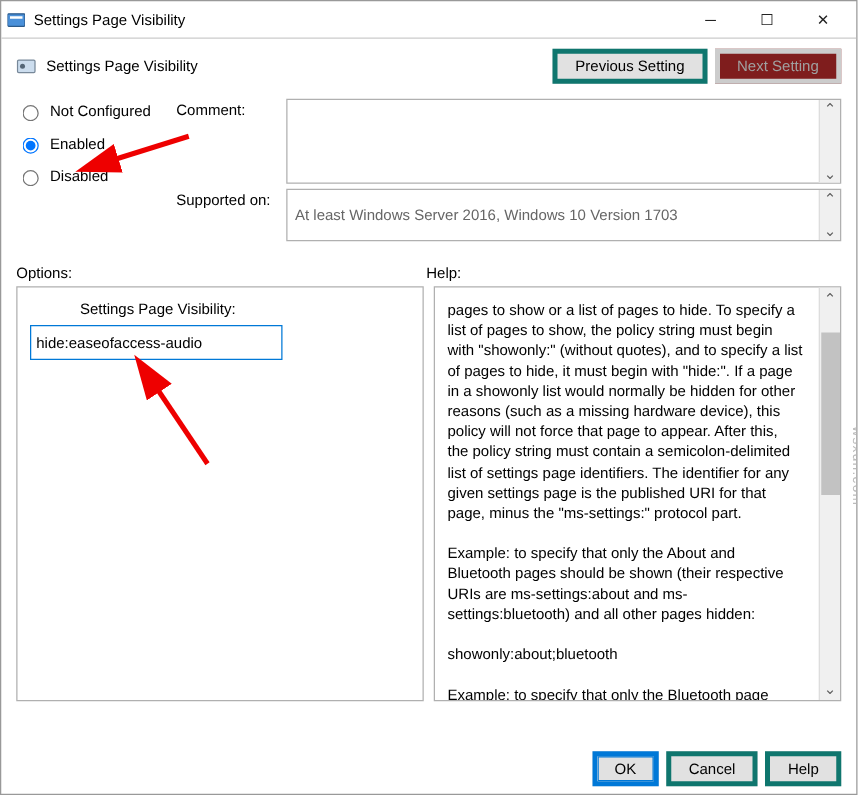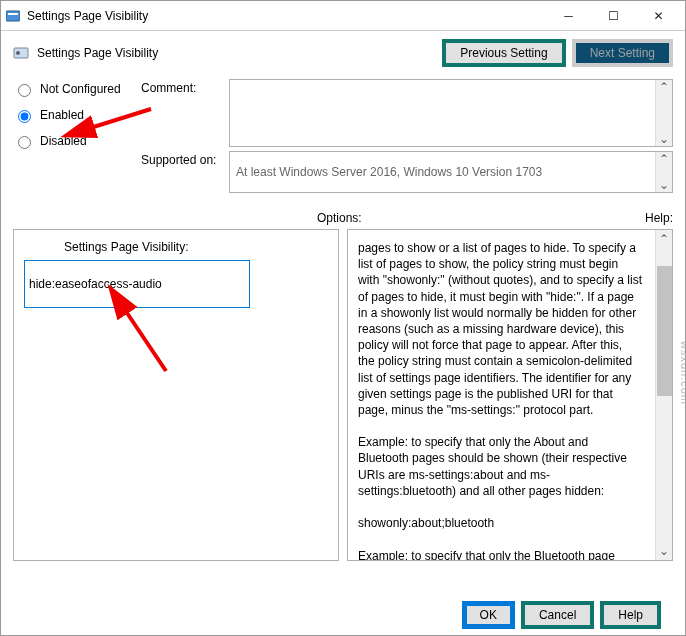--- a/index.html
+++ b/index.html
@@ -6,39 +6,39 @@
 body { margin: 0; background: #fff; width: 686px; height: 636px; border: 1px solid #999; position: relative; overflow: hidden; }
 .titlebar { height: 30px; border-bottom: 1px solid #ccc; display: flex; align-items: center; padding: 0 4px; }
 .titlebar .ico { width: 16px; height: 16px; margin-right: 6px; display: flex; align-items: center; justify-content: center; }
 .titlebar .title { flex: 1; }
 .titlebar .btns { display: flex; }
 .titlebar .btns div { width: 45px; height: 28px; display: flex; align-items: center; justify-content: center; color:#222;}
 .headerrow { padding: 8px 12px; display: flex; align-items: center; }
 .headerrow .ico { width: 16px; height: 16px; margin-right: 8px; display:flex; align-items:center; justify-content:center;}
 .headerrow .navbtns { margin-left: auto; display: flex; gap: 6px; }
 button.win { background: #e1e1e1; border: 4px solid #0f766e; padding: 3px 14px; cursor: pointer; }
-button.win:disabled { color: #a0a0a0; background:#0c4a6e; border-color:#ccc; cursor:default;}
+button.win:disabled { color: #a0a0a0; background:#7f1d1d; border-color:#ccc; cursor:default;}
 button.win.primary { border-color: #0078d7; box-shadow: inset 0 0 0 1px #0078d7; }
 .upper { padding: 4px 12px 8px; display: grid; grid-template-columns: 120px 80px 1fr; gap: 4px 8px; align-items: start; }
 .radios { grid-column: 1; grid-row: 1 / span 3; display: flex; flex-direction: column; gap: 10px; padding-top:2px;}
 .radios label { display: flex; align-items: center; gap: 6px; cursor:pointer; }
 .lbl { text-align: left; padding-top:2px;}
 .sunken { border: 1px solid #b0b0b0; background: #fff; position: relative; }
 .sunken .sbar { position: absolute; right: 0; top: 0; bottom: 0; width: 17px; background: #f0f0f0; border-left:1px solid #ddd; display:flex; flex-direction:column; justify-content:space-between; align-items:center; color:#606060;}
 .commentbox { height: 68px; }
 .supportbox { height: 42px; display:flex; align-items:center; padding-left:6px; color:#666;}
-.section-labels { display:flex; padding: 6px 12px 2px; justify-content: flex-end; }
+.section-labels { display:flex; padding: 6px 12px 2px; }
 .section-labels div:first-child { width: 328px; }
 .panels { display: flex; gap: 8px; padding: 2px 12px; }
 .panel { flex:1; border:1px solid #b0b0b0; padding:10px; height: 332px; position:relative; overflow:hidden; background:#fff;}
 .panel .sbar { position:absolute; right:0; top:0; bottom:0; width:17px; background:#f0f0f0; border-left:1px solid #ddd; display:flex; flex-direction:column; align-items:center; color:#606060;}
 .panel .sbar .thumb { width:15px; background:#c2c2c2; }
-input[type=text] { border:1px solid #0078d7; padding:16px 4px; width:226px; outline:none; font-size:12px;}
+input[type=text] { border:1px solid #0078d7; padding:6px 4px; width:202px; outline:none; font-size:12px;}
 .helptext { padding-right: 20px; line-height:1.35; white-space:pre-wrap;}
-.footer { position:absolute; bottom:6px; right:24px; display:flex; gap:6px; }
+.footer { position:absolute; bottom:6px; right:12px; display:flex; gap:6px; }
 
 .arrow { position:absolute; pointer-events:none; }
 .arrow svg { overflow:visible; }
 .watermark { position:absolute; right:6px; bottom:230px; transform: rotate(90deg); transform-origin: right bottom; color:#bbb; font-size:11px; letter-spacing:1px;}
 </style>
 </head>
 <body>
 
 <div class="titlebar">
   <span class="ico">

